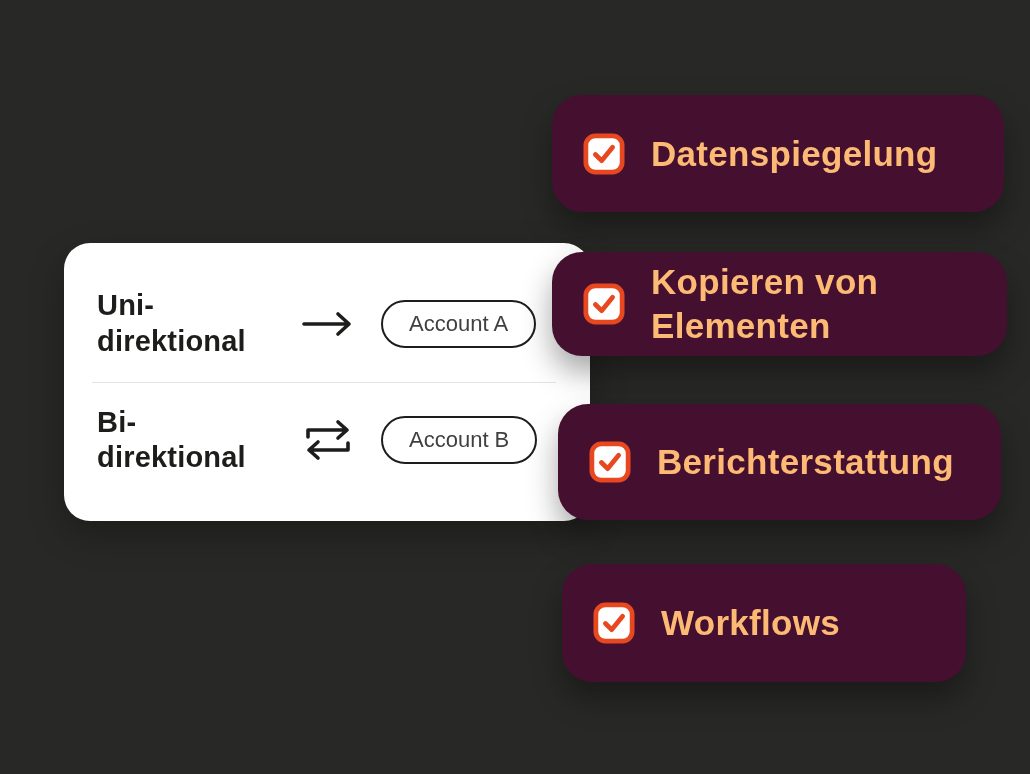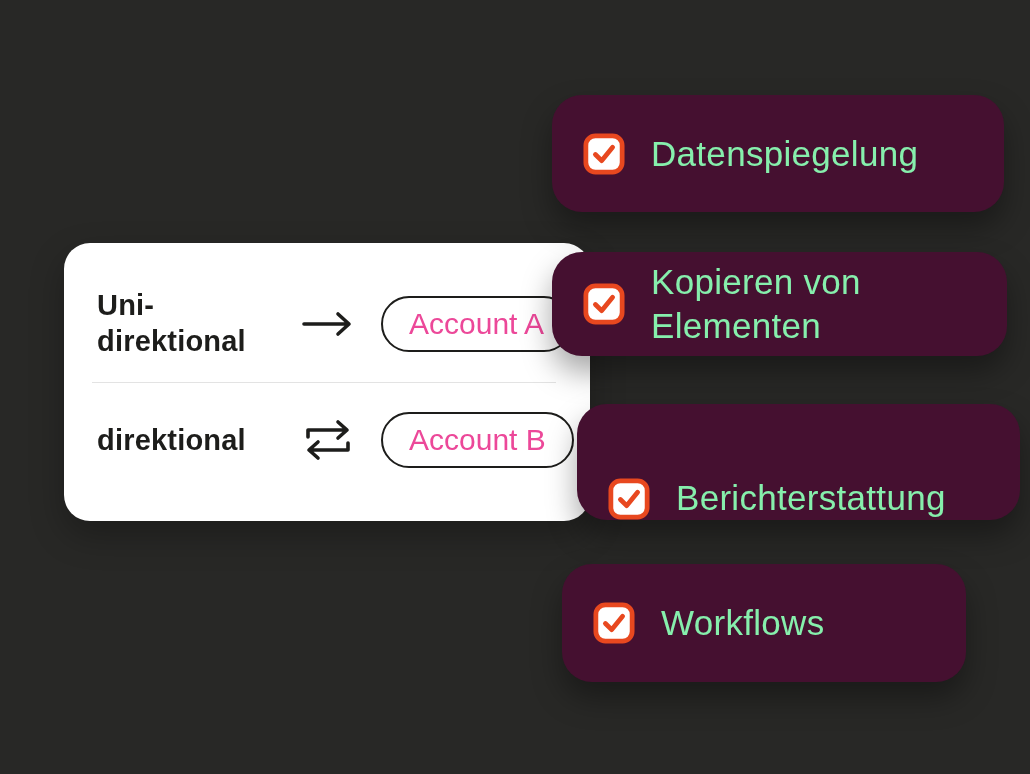--- a/index.html
+++ b/index.html
@@ -44,23 +44,23 @@
     width: 78px;
     display: flex;
     justify-content: center;
     align-items: center;
   }
   .account-pill {
     margin-left: 14px;
     border: 2px solid #1d1d1b;
     border-radius: 999px;
     padding: 9px 26px;
-    font-size: 30px;
+    font-size: 22px;
     font-weight: 500;
-    color: #ec4899;
+    color: #404040;
     background: #ffffff;
     white-space: nowrap;
   }
   .divider {
     height: 1px;
     background: #e3e3e3;
     margin: 0 34px 0 28px;
   }
 
   
@@ -71,29 +71,29 @@
     display: flex;
     align-items: center;
     gap: 26px;
     padding-left: 31px;
     z-index: 2;
     box-shadow: 0 16px 30px rgba(0,0,0,0.35);
     color: #ffffff;
   }
   .feature-label {
     font-size: 35px;
-    font-weight: 400;
+    font-weight: 700;
     letter-spacing: 0.3px;
     line-height: 1.25;
-    color: #86efac;
+    color: #fdba74;
   }
   .badge-1 { left: 552px; top: 95px;  width: 452px; height: 117px; }
   .badge-2 { left: 552px; top: 252px; width: 455px; height: 104px; }
   .badge-2 .feature-label { max-width: 300px; }
-  .badge-3 { left: 577px; top: 404px; width: 443px; height: 116px; align-items: flex-end; }
+  .badge-3 { left: 558px; top: 404px; width: 443px; height: 116px; }
   .badge-4 { left: 562px; top: 564px; width: 404px; height: 118px; }
   .checkbox-box { flex: 0 0 auto; display: flex; }
 </style>
 </head>
 <body>
 
 <div class="canvas">
 
   <div class="sync-card">
 
@@ -109,20 +109,21 @@
       </div>
       <div class="account-pill">
         <span>Account A</span>
       </div>
     </div>
 
     <div class="divider"></div>
 
     <div class="sync-row">
       <div class="sync-label">
+        <span>Bi-</span>
         <span>direktional</span>
       </div>
       <div class="arrow-box">
         <svg width="52" height="46" viewBox="0 0 52 46">
           <path d="M6 20 V13 H44 M36 5 L45 13 L36 21" fill="none" stroke="#1d1d1b" stroke-width="3.6" stroke-linecap="round" stroke-linejoin="round"></path>
           <path d="M46 26 V33 H8 M16 25 L7 33 L16 41" fill="none" stroke="#1d1d1b" stroke-width="3.6" stroke-linecap="round" stroke-linejoin="round"></path>
         </svg>
       </div>
       <div class="account-pill">
         <span>Account B</span>

